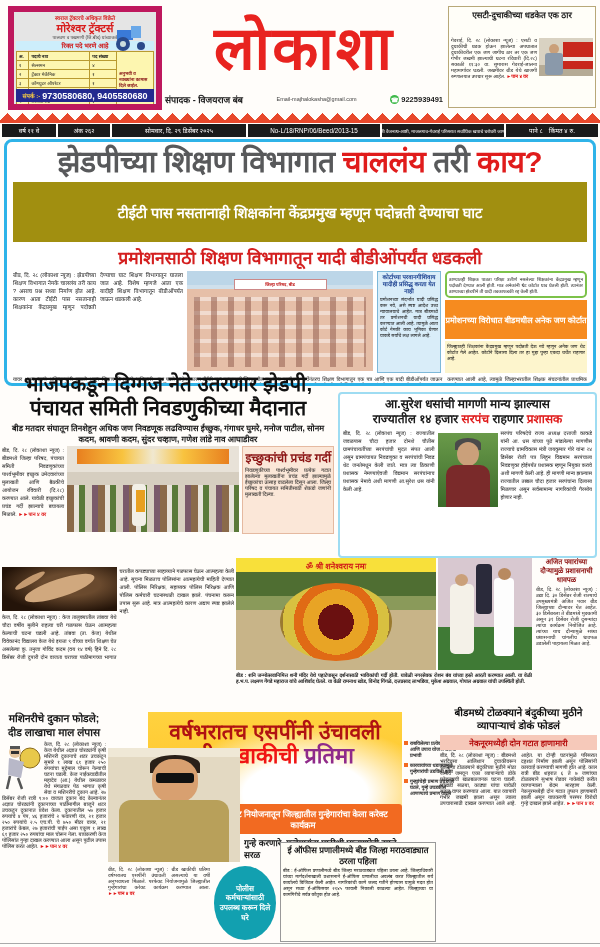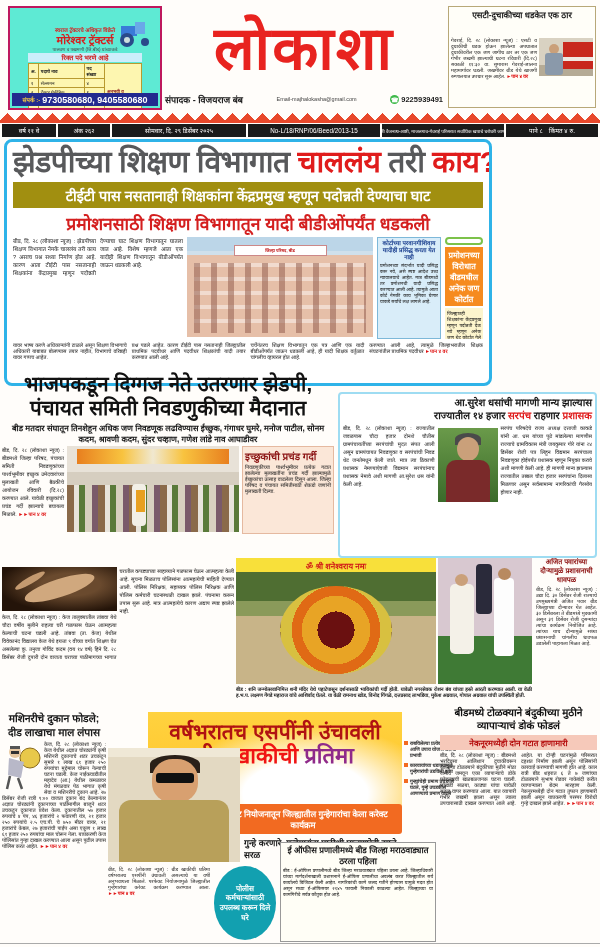--- a/index.html
+++ b/index.html
@@ -3,21 +3,21 @@
 <meta charset="utf-8">
 <style>
   html,body{margin:0;padding:0;background:#e9e9e9}
   .page{position:relative;width:600px;height:947px;margin:0 auto;background:#fffdfa;
         font-family:"Liberation Sans",sans-serif;color:#1a1a1a;overflow:hidden}
   .abs{position:absolute;box-sizing:border-box}
   .j{text-align:justify;text-justify:inter-word}
   .b{font-weight:bold}
   .cont{color:#e01414;font-weight:bold;white-space:nowrap;font-size:inherit}
   
-  .ad{border:2px solid #be185d;background:#5eead4;padding:18px;overflow:hidden}
+  .ad{border:6px solid #be185d;background:#e5e5e5;padding:2px;overflow:hidden}
   .ad-line1{color:#d81c1c;font-size:5.5px;font-weight:bold;text-align:center}
   .ad-name{color:#d81c1c;font-size:11px;font-weight:bold;text-align:center;line-height:1.1}
   .ad-line3{color:#444;font-size:4.6px;text-align:center}
   .ad-vac{background:#cdeefb;color:#d01818;font-size:6.6px;font-weight:bold;text-align:center;margin-top:1px}
   .ad-table{border-collapse:collapse;width:100%;font-size:4.6px;background:#fdf6b0;margin-top:1px}
   .ad-table th,.ad-table td{border:1px solid #b89a30;padding:1px 2px;text-align:left;vertical-align:middle}
   .ad-phone{position:absolute;left:2px;right:2px;bottom:2px;height:13px;background:#232a8f;color:#fff;
             font-weight:bold;font-size:9px;display:flex;align-items:center;justify-content:center;gap:2px}
   .ad-phone .lbl{color:#ffd23f;font-size:6px}
   
@@ -41,81 +41,81 @@
   
   .tris{background:conic-gradient(from 135deg at 50% 0%, #e8482b 0 90deg, transparent 90deg) 0 0/15px 10px repeat-x}
   .dl{display:flex;gap:2px}
   .dl .seg{background:#1a1a1a;color:#fff;font-size:6.3px;display:flex;align-items:center;
            justify-content:center;padding:0 3px;white-space:nowrap;overflow:hidden}
   .dl .tag{flex:1;font-size:4.6px}
   
   .leadbox{border:3px solid #2fb3e8;border-radius:8px;padding:3px 6px;background:#fff;overflow:hidden}
   .lead-h1{font-size:30px;font-weight:bold;text-align:center;line-height:1.15;letter-spacing:-.5px;white-space:nowrap}
   .lead-h1 .g{color:#58595b}.lead-h1 .r{color:#e01c1c}
-  .olive{background:#a18f10;color:#fff;font-size:14.5px;font-weight:bold;text-align:center;padding:3px 0;margin-top:2px}
+  .olive{background:#a18f10;color:#fff;font-size:14.5px;font-weight:bold;text-align:center;padding:20px 0;margin-top:2px}
   .subred{color:#d41f1f;font-size:17.5px;font-weight:bold;text-align:center;margin:3px 0 2px}
   .lead-row{display:flex;gap:4px;height:102px;overflow:hidden}
   .lead-col1{width:170px;column-count:2;column-gap:4px;font-size:5.6px}
   .b-photo{width:186px;height:100px;position:relative;overflow:hidden;
            background:linear-gradient(180deg,#bcd6e8 0 14%,#cfe0ec 14% 18%,#e6bfa8 18%)}
   .b-sign{position:absolute;left:25%;right:25%;top:8%;height:9px;background:#fff;border:1px solid #c88;
           color:#c01818;font-size:4.4px;font-weight:bold;display:flex;align-items:center;justify-content:center}
   .b-win{position:absolute;left:4%;right:4%;top:26%;bottom:4%;opacity:.75;
     background:repeating-linear-gradient(90deg,rgba(122,62,50,.55) 0 6px,transparent 6px 17px),
                repeating-linear-gradient(0deg,transparent 0 10px,rgba(255,255,255,.6) 10px 14px)}
   .bluebox{width:58px;background:#d9edf9;border:1px solid #7db8d9;padding:2px;overflow:hidden}
   .bluebox .t{color:#1a3f8f;font-weight:bold;font-size:6px;text-align:center;line-height:1.2}
   .bluebox .bd{font-size:4.7px;margin-top:1px}
   .lead-right{flex:1;display:flex;flex-direction:column;gap:2px;overflow:hidden}
   .greenbox{border:2px solid #7cc24a;border-radius:5px;padding:2px;overflow:hidden}
   .greenbox .t{color:#d41f1f;font-weight:bold;font-size:7.8px;text-align:center;line-height:1.2}
   .greenbox .bd{font-size:4.6px;margin-top:1px}
-  .orangebar{background:#f68b1f;color:#fff;font-weight:bold;font-size:8px;text-align:center;padding:2px 0}
+  .orangebar{background:#f68b1f;color:#fff;font-weight:bold;font-size:8px;text-align:center;padding:14px 0}
   .ylwbody{background:#fdf5cd;font-size:4.7px;padding:2px;flex:1}
   .lead-bottom{display:flex;gap:5px;margin-top:3px;height:30px;overflow:hidden}
   .lb-col{flex:1;font-size:5.1px}
   
   .zp-h{font-size:20.5px;font-weight:bold;text-align:center;line-height:1.18;color:#111}
   .zp-deck{font-size:8.2px;font-weight:bold;text-align:center;margin:2px 0}
   .zp-row{display:flex;gap:3px;height:88px;overflow:hidden}
   .zp-col{width:62px;font-size:5.2px}
   .g-photo{width:172px;height:86px;position:relative;overflow:hidden;background:linear-gradient(180deg,#e8e2d8 0 30%,#d6cec0 30%)}
   .g-banner{position:absolute;left:6%;right:6%;top:3px;height:15px;
             background:linear-gradient(90deg,#e87f1f,#f8c33f 30%,#f0e8d0 50%,#f8c33f 70%,#e87f1f)}
   .g-crowd{position:absolute;left:0;right:0;bottom:0;height:55%;
     background:repeating-linear-gradient(90deg,#8a6a4a 0 7px,#e8e4dc 7px 12px,#5a7a3a 12px 18px,#d8d0c0 18px 25px,#7a5a6a 25px 31px)}
   .g-man{position:absolute;left:38%;bottom:8%;width:14px;height:42px;background:#f2efe6;border-radius:4px}
   .g-scarf{position:absolute;left:40%;bottom:24%;width:9px;height:22px;background:#e8a020}
   .pinkbox{flex:1;background:#fbe7d8;border:1px solid #e5b9a0;padding:2px;overflow:hidden}
-  .pinkbox .t{color:#8c1515;font-weight:bold;font-size:10px;text-align:left}
+  .pinkbox .t{color:#8c1515;font-weight:bold;font-size:12px;text-align:right}
   .pinkbox .bd{font-size:5.1px;margin-top:1px}
   
   .dhas{border:2px solid #9edcf2;border-radius:4px;padding:3px;overflow:hidden;background:#fff}
-  .dhas-h{font-size:10px;font-weight:bold;text-align:right;line-height:1.25}
+  .dhas-h{font-size:12px;font-weight:bold;text-align:center;line-height:1.25}
   .dhas-h .r{color:#e01c1c}
   .dhas-row{display:flex;gap:3px;margin-top:2px;height:126px;overflow:hidden}
   .dhas-row .txt{flex:1;font-size:5.2px}
   .d-photo{width:60px;height:74px;margin-top:4px;position:relative;overflow:hidden;
            background:linear-gradient(180deg,#6a9a4a,#3a6a2a)}
   .d-hair{position:absolute;left:17px;top:5px;width:26px;height:12px;border-radius:50% 50% 0 0;background:#4a4a4a}
   .d-face{position:absolute;left:19px;top:9px;width:22px;height:24px;border-radius:50%;background:#caa07a}
   .d-torso{position:absolute;left:8px;top:32px;width:44px;height:42px;border-radius:10px 10px 0 0;background:#7a2a2a}
   
   .blackbox{background:#101010;color:#fff;font-size:12.5px;font-weight:bold;text-align:center;
             padding:5px 2px;line-height:1.3;border-radius:2px}
   .tb-row{display:flex;gap:3px;margin-top:3px;height:95px;overflow:hidden;font-size:5.2px}
   .tb-col{flex:1}
   .hand{width:100%;height:44px;margin-bottom:2px;position:relative;overflow:hidden;
         background:radial-gradient(ellipse at 60% 40%,#6a4a2e 0 30%,#241409 75%)}
   .hand .h1{position:absolute;left:18%;top:28%;width:64%;height:40%;border-radius:50%;
             background:#d0a87e;transform:rotate(-18deg)}
   .hand .h2{position:absolute;left:10%;top:22%;width:30%;height:16%;border-radius:50%;
             background:#c49a70;transform:rotate(-30deg)}
   
-  .sh-row{display:flex;gap:2px;height:126px;overflow:hidden}
+  .sh-row{display:flex;gap:2px;height:112px;overflow:hidden}
   .sh-p1{flex:2;position:relative;overflow:hidden;
          background:linear-gradient(180deg,#4f6e32 0 34%,#8a9a5a 34% 46%,#c8b488 46%)}
   .sh-banner{position:absolute;left:0;right:0;top:0;height:14px;background:#f8e03a;color:#d01818;
              font-weight:bold;font-size:8px;display:flex;align-items:center;justify-content:center}
   .sh-ring{position:absolute;left:22%;top:22%;width:56%;height:70%;border-radius:50%;
     background:radial-gradient(circle,#6a1010 0 26%,#e8a425 26% 48%,#e06a15 48% 62%,#d8c040 62% 78%,#9a7a30 78%)}
   .sh-p2{width:94px;position:relative;overflow:hidden;background:linear-gradient(180deg,#d8c8d0 0 62%,#3f7a35 62%)}
   .sh-m1{position:absolute;left:12px;top:26px;width:24px;height:70px;background:#f4f1e8;border-radius:5px}
   .sh-m1h{position:absolute;left:17px;top:16px;width:13px;height:12px;border-radius:50%;background:#caa07a}
   .sh-m2{position:absolute;right:18px;top:20px;width:20px;height:78px;background:#fdfdfd;border-radius:4px}
@@ -246,21 +246,21 @@
     <div class="seg" style="width:46px">अंक २६२</div>
     <div class="seg" style="width:128px">सोमवार, दि. २९ डिसेंबर २०२५</div>
     <div class="seg" style="width:126px">No-L/18/RNP/06/Beed/2013-15</div>
     <div class="seg tag">बीड, परळी वैजनाथ-आष्टी, माजलगाव-गेवराई परिसरात सर्वाधिक खपाचे घरोघरी जाणारे दैनिक</div>
     <div class="seg" style="width:86px;gap:6px">
       <span>पाने ८</span>
       <span>किंमत ४ रु.</span>
     </div>
   </div>
 
-  <div class="abs leadbox" style="left:4px;top:139px;width:488px;height:247px">
+  <div class="abs leadbox" style="left:4px;top:139px;width:592px;height:247px">
     <div class="lead-h1">
       <span class="g">झेडपीच्या शिक्षण विभागात </span><span class="r">चाललंय</span><span class="g"> तरी </span><span class="r">काय?</span>
     </div>
     <div class="olive">टीईटी पास नसतानाही शिक्षकांना केंद्रप्रमुख म्हणून पदोन्नती देण्याचा घाट</div>
     <div class="subred">प्रमोशनसाठी शिक्षण विभागातून यादी बीडीओंपर्यंत धडकली</div>
     <div class="lead-row">
       <div class="lead-col1 j">बीड, दि. २८ (लोकाशा न्यूज) : झेडपीच्या शिक्षण विभागात नेमके चाललंय तरी काय ? असाच प्रश्न सध्या निर्माण होत आहे. कारण आता टीईटी पास नसतानाही शिक्षकांना केंद्रप्रमुख म्हणून पदोन्नती देण्याचा घाट शिक्षण विभागातून घातला जात आहे. विशेष म्हणजे आता एक यादीही शिक्षण विभागातून बीडीओंपर्यंत जाऊन धडकली आहे.</div>
       <div class="b-photo">
         <div class="b-sign">जिल्हा परिषद, बीड</div>
         <div class="b-win"></div>

